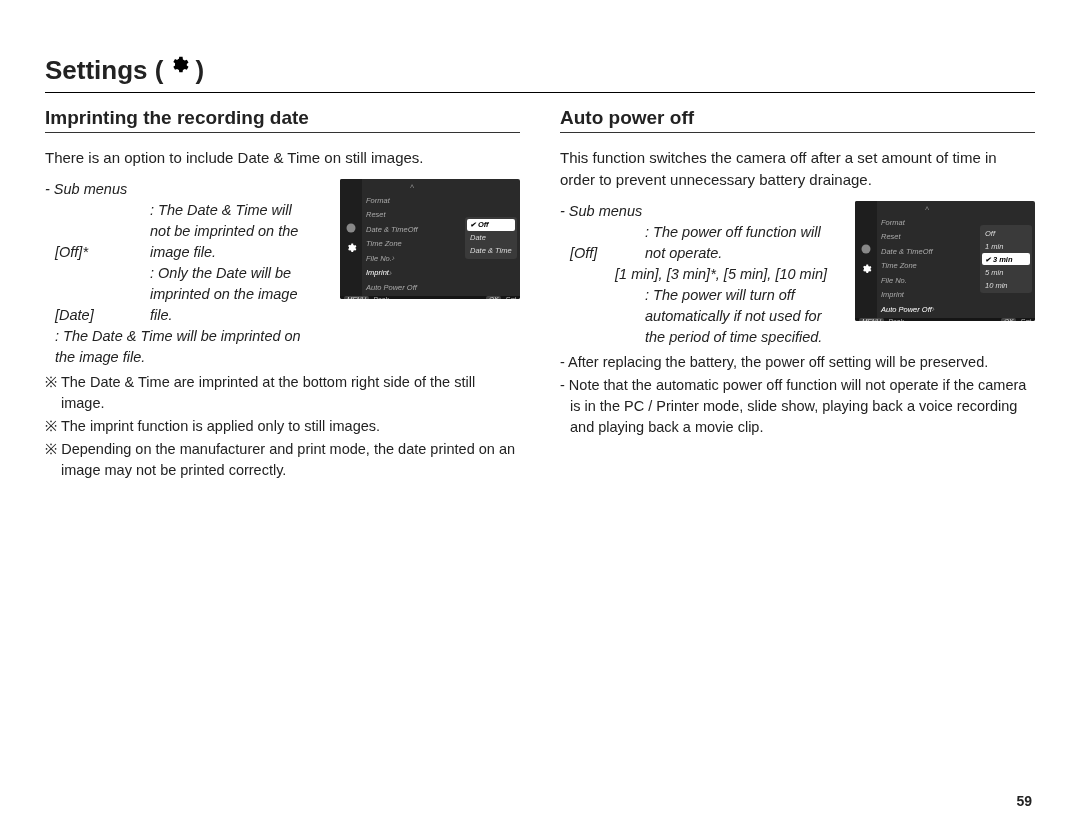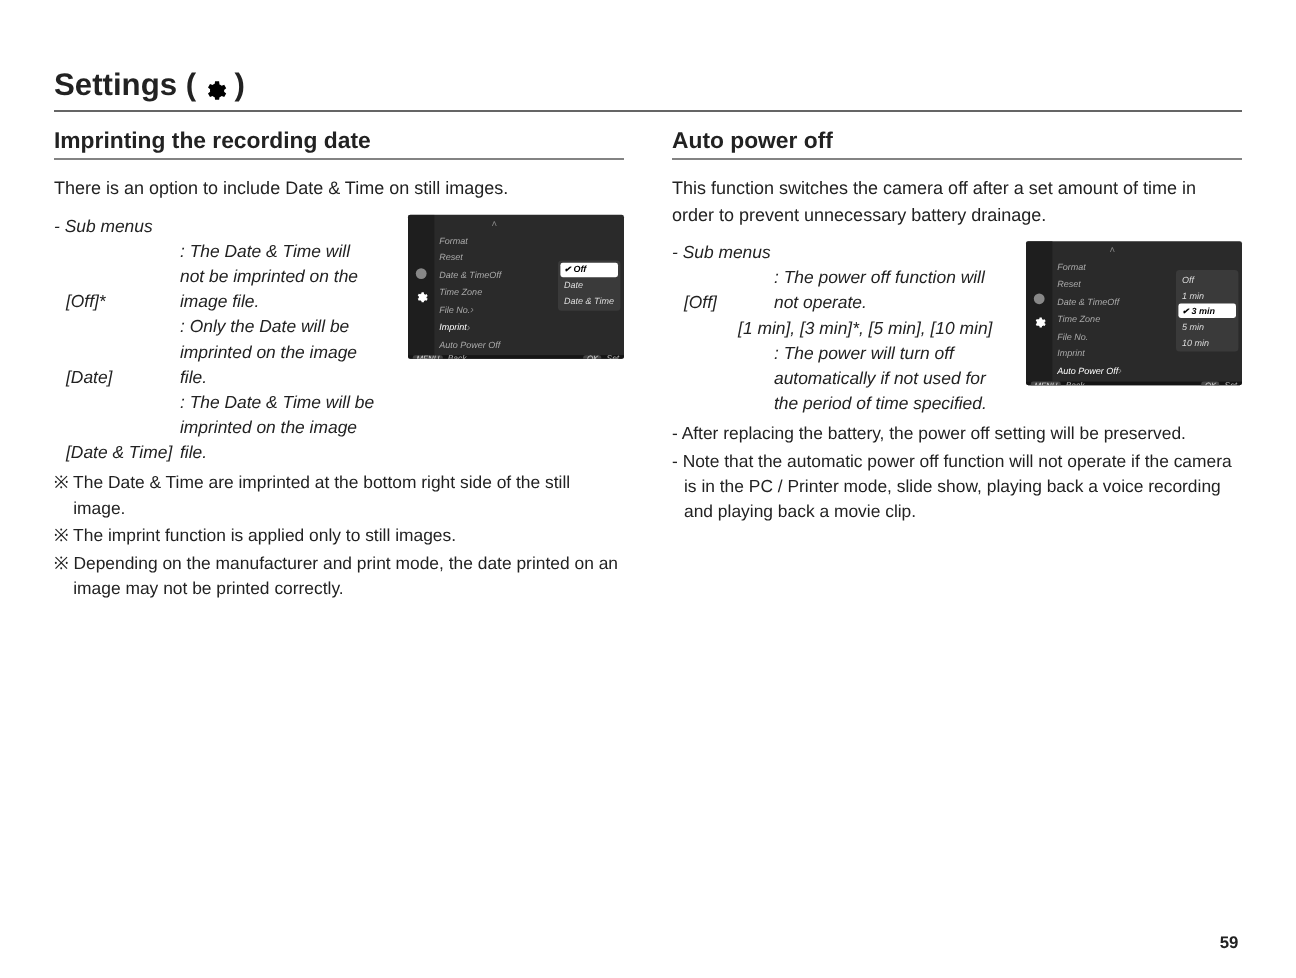--- a/index.html
+++ b/index.html
@@ -16,21 +16,21 @@
       padding: 55px 45px 30px 45px;
       position: relative;
     }
     .page-title {
       font-size: 26px;
       font-weight: bold;
       border-bottom: 1.5px solid #000;
       padding-bottom: 6px;
       margin-bottom: 14px;
       display: flex;
-      align-items: flex-end;
+      align-items: flex-start;
       gap: 6px;
     }
     .gear-svg {
       width: 20px;
       height: 20px;
       display: inline-block;
       vertical-align: middle;
     }
     .columns {
       display: flex;
@@ -175,21 +175,21 @@
     .cs-btn {
       background: #444;
       color: #ddd;
       padding: 0 3px;
       border-radius: 2px;
       font-size: 6.5px;
     }
     .page-num {
       position: absolute;
       right: 48px;
-      bottom: 22px;
+      bottom: 6px;
       font-size: 14px;
       font-weight: bold;
       margin-top: 45px;
     }
     .check::before {
       content: "✔";
       font-size: 7px;
       margin-right: 2px;
     }
     .chev::after {
@@ -233,21 +233,20 @@
         <p style="padding-left:10px">
           <span class="sub-row">
             <span class="sub-label">[Off]*</span>
             <span class="sub-desc">: The Date &amp; Time will not be imprinted on the image file.</span>
           </span>
           <span class="sub-row">
             <span class="sub-label">[Date]</span>
             <span class="sub-desc">: Only the Date will be imprinted on the image file.</span>
           </span>
           <span class="sub-row">
-            <span class="sub-label">[Date &amp; Time]</span>
             <span class="sub-desc">: The Date &amp; Time will be imprinted on the image file.</span>
           </span>
         </p>
       </div>
 
       <div class="camera-screen">
         <div class="cs-top">
           <div class="cs-left">
             <svg class="gear-left" viewBox="0 0 24 24">
                 <circle cx="12" cy="12" r="9"></circle>

